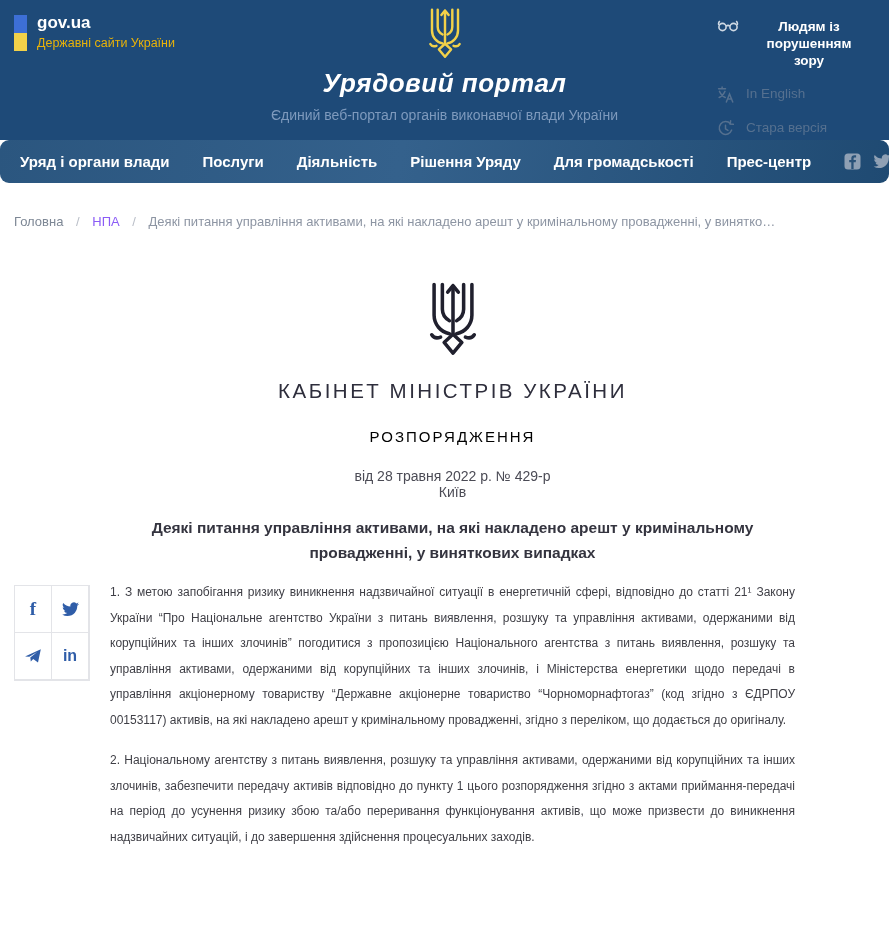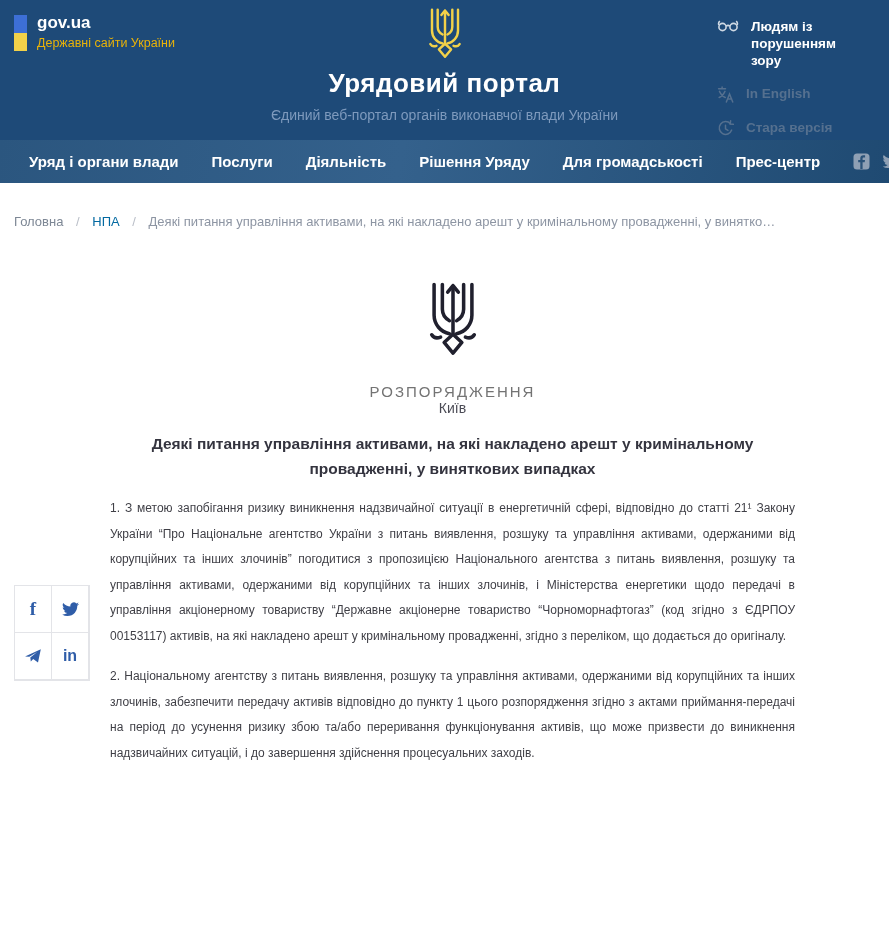--- a/index.html
+++ b/index.html
@@ -10,59 +10,59 @@
   .header { position:relative; height:140px; background:#1e4a78; color:#fff; }
   .govua { position:absolute; left:14px; top:13px; display:flex; gap:10px; cursor:pointer; }
   .govua-flag { width:13px; height:36px; display:flex; flex-direction:column; margin-top:2px; }
   .govua-flag .b { flex:1; background:#3d6fd6; }
   .govua-flag .y { flex:1; background:#f2d149; }
   .govua-name { font-size:17px; font-weight:bold; line-height:20px; }
   .govua-sub  { font-size:12.5px; color:#eab308; margin-top:3px; }
 
   .brand { position:absolute; left:0; right:0; top:8px; text-align:center; }
   .brand svg { display:block; margin:0 auto; }
-  .brand-title { font-size:26px; font-weight:bold; letter-spacing:.5px; margin-top:8px; }
+  .brand-title { font-size:26px; font-weight:bold; letter-spacing:.5px; margin-top:8px;font-style:italic; }
   .brand-sub   { font-size:14px; color:#7e9abd; margin-top:8px; }
 
   .quicklinks { position:absolute; right:22px; top:18px; width:150px; }
   .ql { display:flex; gap:12px; margin-bottom:16px; align-items:flex-start; cursor:pointer; }
-  .ql-label { font-size:13.5px; font-weight:bold; line-height:17px; }
-  .ql.muted .ql-label { color:#55708f; font-weight:bold; }
+  .ql-label { font-size:13.5px; font-weight:bold; line-height:17px;text-align:center; }
+  .ql.muted .ql-label { color:#55708f; font-weight:normal; }
   .ql svg { flex:0 0 auto; margin-top:1px; }
 
   
   .nav { height:43px; display:flex; align-items:center;
          background:linear-gradient(100deg,#2b567f 0%,#34618c 45%,#1f4a72 100%);
-         padding:0 29px; color:#fff; }
+         padding:0 20px; color:#fff;border-radius:9px; }
   .nav-item { font-size:15px; font-weight:bold; margin-right:33px; cursor:pointer; white-space:nowrap; }
   .nav-spacer { flex:1; }
   .nav-social { display:flex; align-items:center; gap:12px; margin-right:16px; }
   .nav-social span { cursor:pointer; display:flex; }
 
   
   .breadcrumb { padding:31px 14px 0 14px; font-size:13px; color:#8d95a3; white-space:nowrap; }
   .crumb-home { color:#7d8795; cursor:pointer; }
-  .crumb-link { color:#0369a1; cursor:pointer; }
+  .crumb-link { color:#8b5cf6; cursor:pointer; }
   .crumb-sep { color:#b9bec7; margin:0 9px; }
 
   
   .share { position:absolute; left:14px; top:585px; width:76px;
            display:grid; grid-template-columns:1fr 1fr; background:#fff;
            border:1px solid #e3e4e8; }
   .share-cell { height:48px; display:flex; align-items:center; justify-content:center;
                 border:1px solid #e3e4e8; margin:-1px 0 0 -1px; cursor:pointer; color:#2f5da8; }
   .share-cell .txt { font-size:16px; font-weight:bold; color:#2f5da8; }
 
   
   .doc { margin:0 94px 0 110px; color:#3f3f46; }
   .doc-emblem { display:block; margin:53px auto 0 auto; color:#20202e; }
   .doc-org  { text-align:center; margin-top:21px; font-size:20.5px; letter-spacing:2.5px;
               color:#2e2e3c; font-weight:500; }
   .doc-type { text-align:center; margin-top:25px; font-size:15px; letter-spacing:2px;
-              color:#737373; font-weight:500; }
+              color:#000000; font-weight:500; }
   .doc-date { text-align:center; margin-top:23px; font-size:14px; color:#4b4b55; }
   .doc-city { text-align:center; font-size:14px; color:#4b4b55; }
   .doc-title { text-align:center; margin-top:15px; font-size:15.5px; font-weight:bold;
                line-height:25px; color:#34343f; padding:0 40px; }
   .doc-p { margin-top:15px; font-size:12px; line-height:25.5px; text-align:justify; }
 </style>
 </head>
 <body>
 
 <svg width="0" height="0" style="position:absolute" aria-hidden="true">
@@ -186,19 +186,21 @@
   </div>
   <div class="share-cell">
     <span class="txt">in</span>
   </div>
 </div>
 
 <div class="doc">
   <svg class="doc-emblem" width="52" height="76" viewBox="0 0 44 64">
       <use href="#tryzub"></use>
     </svg>
+  <div class="doc-org">КАБІНЕТ МІНІСТРІВ УКРАЇНИ</div>
   <div class="doc-type">РОЗПОРЯДЖЕННЯ</div>
+  <div class="doc-date">від 28 травня 2022 р. № 429-р</div>
   <div class="doc-city">Київ</div>
   <div class="doc-title">Деякі питання управління активами, на які накладено арешт у кримінальному провадженні, у виняткових випадках</div>
   <p class="doc-p">1. З метою запобігання ризику виникнення надзвичайної ситуації в енергетичній сфері, відповідно до статті 21¹ Закону України “Про Національне агентство України з питань виявлення, розшуку та управління активами, одержаними від корупційних та інших злочинів” погодитися з пропозицією Національного агентства з питань виявлення, розшуку та управління активами, одержаними від корупційних та інших злочинів, і Міністерства енергетики щодо передачі в управління акціонерному товариству “Державне акціонерне товариство “Чорноморнафтогаз” (код згідно з ЄДРПОУ 00153117) активів, на які накладено арешт у кримінальному провадженні, згідно з переліком, що додається до оригіналу.</p>
   <p class="doc-p">2. Національному агентству з питань виявлення, розшуку та управління активами, одержаними від корупційних та інших злочинів, забезпечити передачу активів відповідно до пункту 1 цього розпорядження згідно з актами приймання-передачі на період до усунення ризику збою та/або переривання функціонування активів, що може призвести до виникнення надзвичайних ситуацій, і до завершення здійснення процесуальних заходів.</p>
 
 </div>
 
 </body></html>

